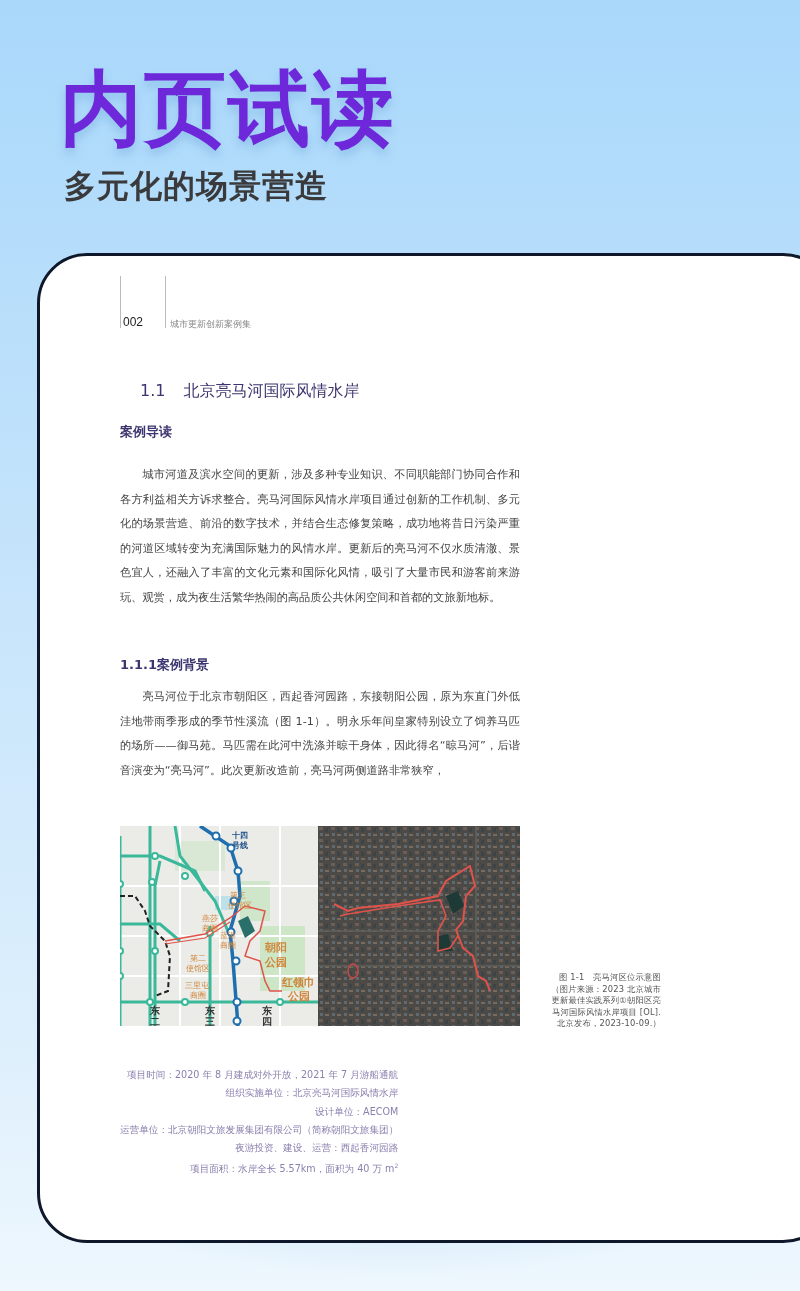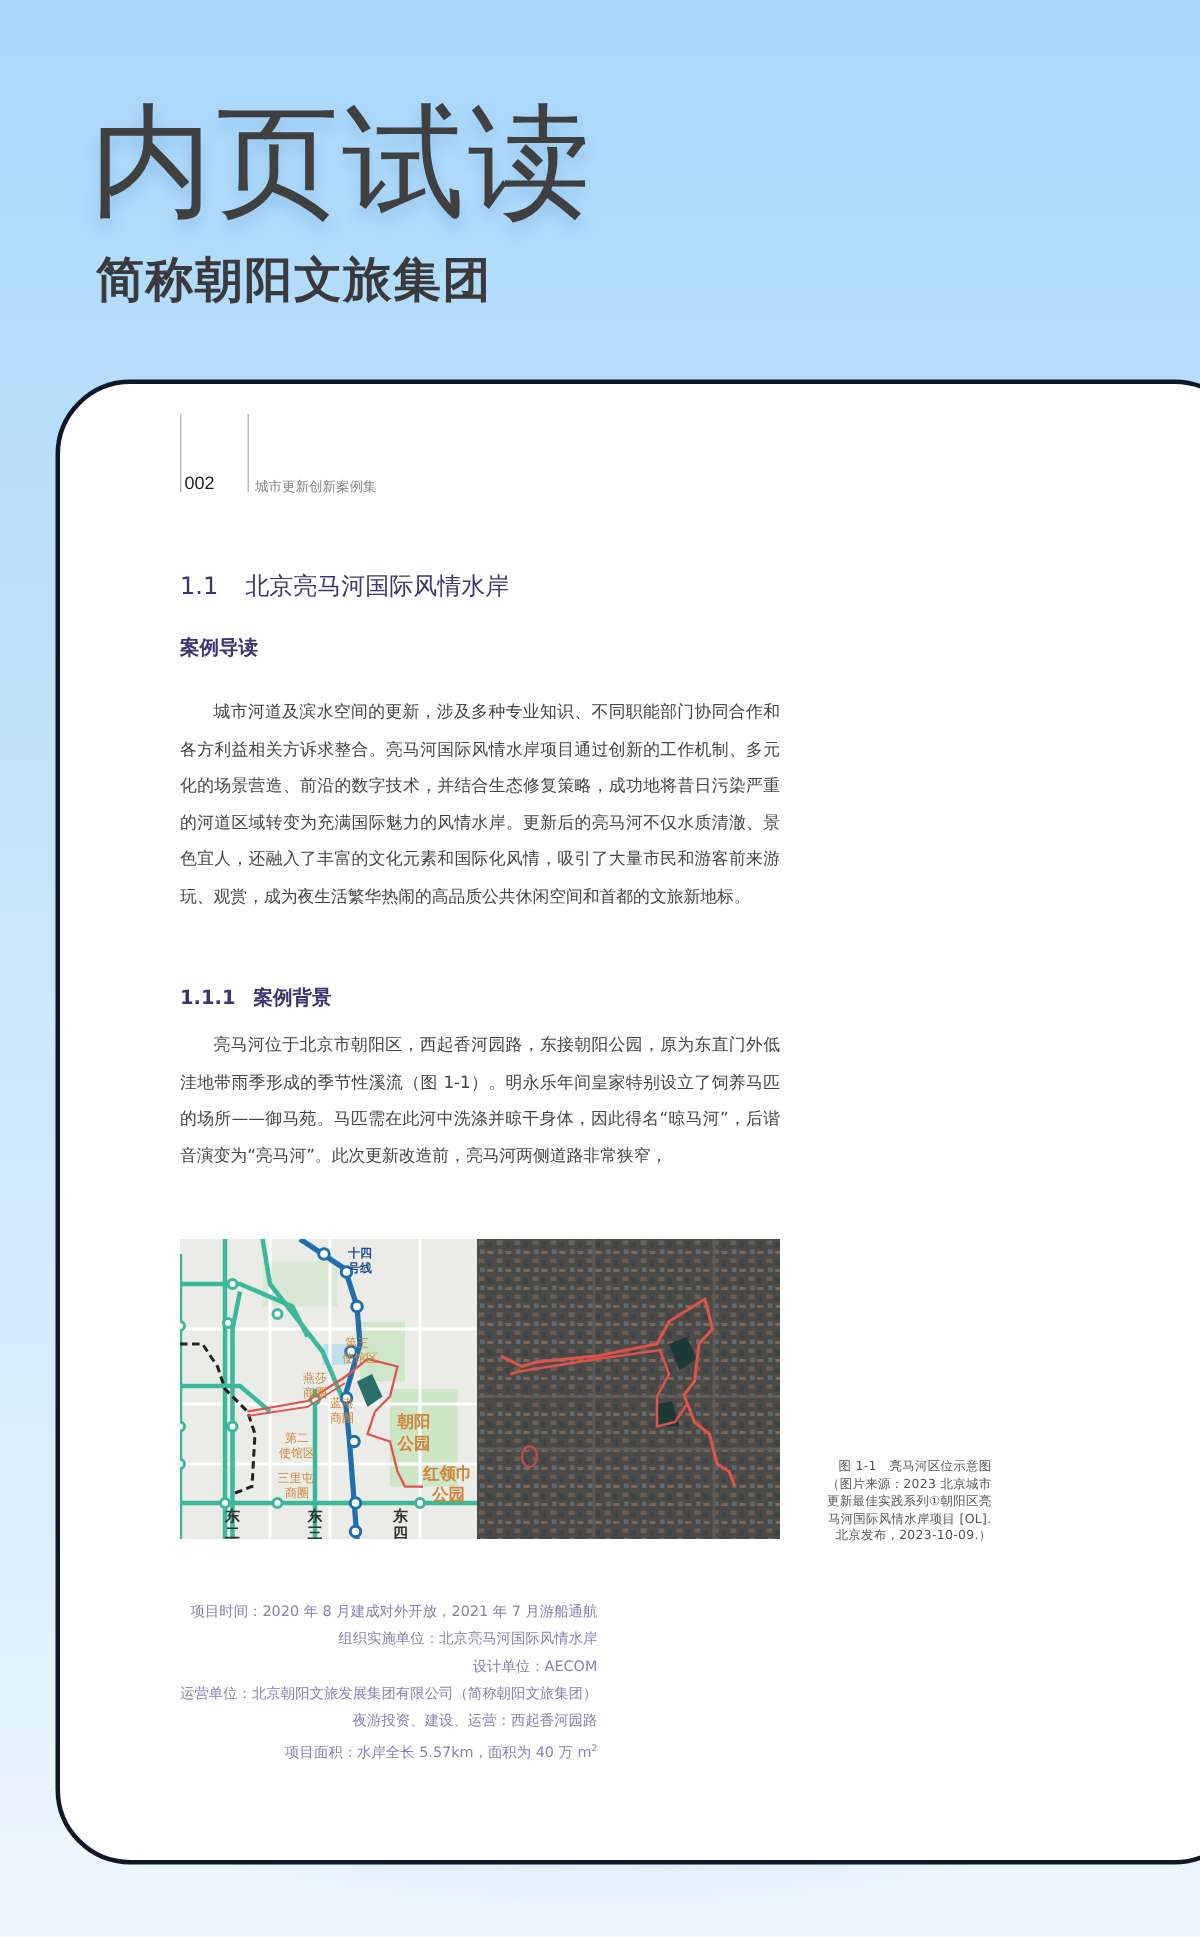--- a/index.html
+++ b/index.html
@@ -4,21 +4,21 @@
 <style>
   * { box-sizing: border-box; margin: 0; padding: 0; }
   html, body { width: 800px; height: 1291px; overflow: hidden; }
   body {
     background: linear-gradient(180deg, #a9d8fb 0%, #c3e3fb 40%, #ddeffc 80%, #eef7fe 100%);
     font-family: "DejaVu Sans", "Liberation Sans", sans-serif;
     position: relative;
   }
   .hero-title {
     position: absolute; left: 60px; top: 68px;
-    font-size: 82px; font-weight: normal; color: #404040;
+    font-size: 82px; font-weight: bold; color: #6d28d9;
     letter-spacing: 2px; line-height: 1;
     text-shadow: 0 6px 10px rgba(90,150,210,0.35);
   }
   .hero-sub {
     position: absolute; left: 64px; top: 170px;
     font-size: 32px; font-weight: bold; color: #3a3a3c;
     letter-spacing: 1px; line-height: 1;
   }
   .card-shadow {
     position: absolute; left: 40px; top: 1160px; width: 720px; height: 120px;
@@ -31,45 +31,45 @@
     border-radius: 50px;
     overflow: hidden;
   }
   .running-header { position: absolute; left: 80px; top: 20px; height: 55px; }
   .rh-line1 { position: absolute; left: 0; top: 0; width: 1px; height: 52px; background: #bbbbbb; }
   .rh-line2 { position: absolute; left: 45px; top: 0; width: 1px; height: 52px; background: #bbbbbb; }
   .rh-page { position: absolute; left: 3px; top: 39px; font-size: 12px; color: #222; font-family: "Liberation Sans", sans-serif; }
   .rh-book { position: absolute; left: 50px; top: 42px; font-size: 9px; color: #888; white-space: nowrap; }
 
   .content { position: absolute; left: 80px; width: 400px; }
-  .h1 { top: 125px; font-size: 16px; color: #3c3570; white-space: nowrap; }
+  .h1 { top: 125px; font-size: 16px; color: #3c3570; white-space: nowrap; margin-left: 20px; }
   .h1 .num { margin-right: 18px; }
   .h-intro { top: 167px; font-size: 13px; color: #3c3570; font-weight: bold; }
   .para { font-size: 11.2px; color: #444; line-height: 24.5px; text-align: justify; text-indent: 2em; }
   .p1 { top: 207px; }
   .h2 { top: 400px; font-size: 13px; color: #3c3570; font-weight: bold; white-space: nowrap; }
-  .h2 .num { margin-right: 12px; }
+  .h2 .num { }
   .p2 { top: 429px; }
 
   .figure { position: absolute; left: 80px; top: 570px; width: 400px; height: 200px; display: flex; }
   .map-left { width: 198px; height: 200px; position: relative; background: #e8ebe6; overflow: hidden; }
   .map-right { width: 202px; height: 200px; position: relative; background: #4a4a48; overflow: hidden; }
   .caption {
     position: absolute; left: 503px; top: 716px; width: 118px;
     font-size: 8.3px; color: #555; line-height: 11.5px; letter-spacing: 0.2px; text-align: right;
   }
   .meta { position: absolute; left: 80px; top: 810px; text-align: right; }
   .meta-line { font-size: 9.6px; color: #8a7fae; line-height: 18.3px; white-space: nowrap; }
   .meta-line sup { font-size: 6px; }
 </style>
 </head>
 <body>
 
 <div class="hero-title">内页试读</div>
-<div class="hero-sub">简称朝阳文旅集团</div>
+<div class="hero-sub">多元化的场景营造</div>
 
 <div class="card-shadow"></div>
 
 <div class="card">
 
   <div class="running-header">
     <div class="rh-line1"></div>
     <div class="rh-line2"></div>
     <div class="rh-page">002</div>
     <div class="rh-book">城市更新创新案例集</div>

